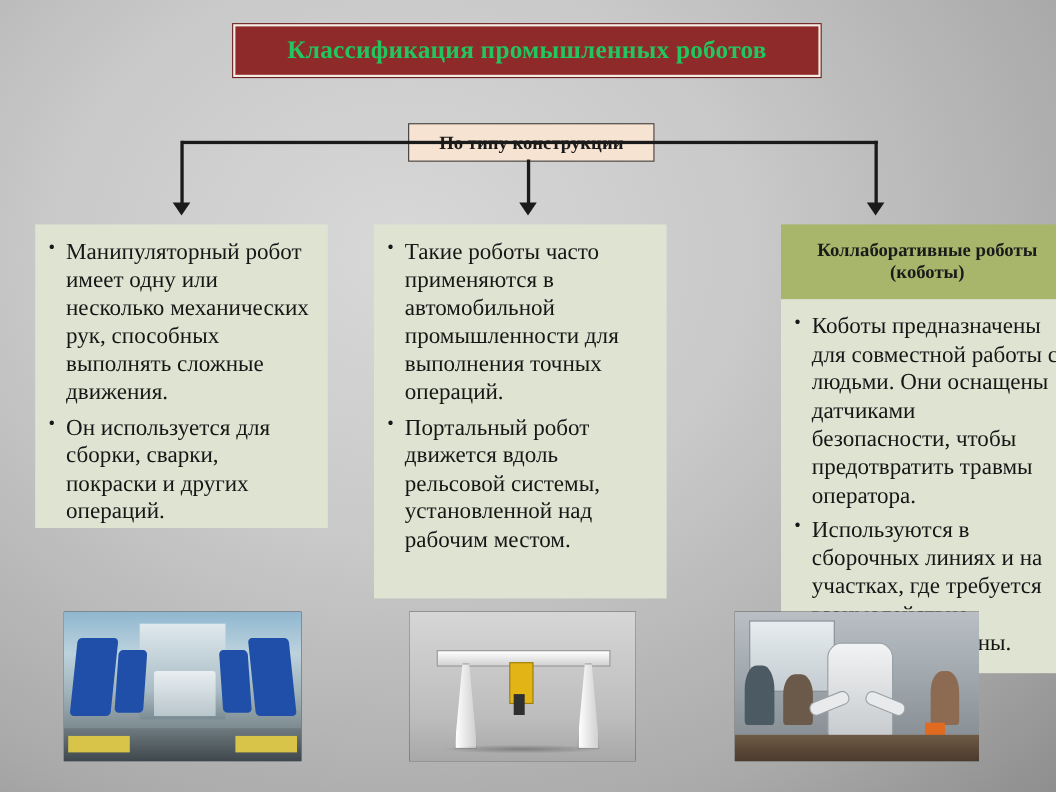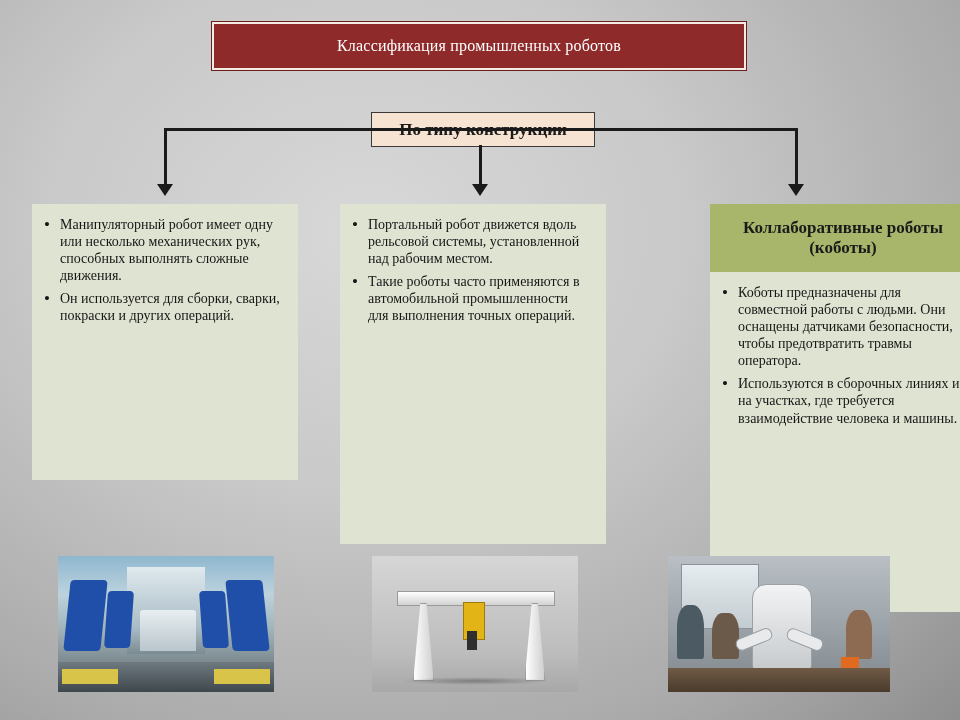--- a/index.html
+++ b/index.html
@@ -27,23 +27,23 @@
     width: 530px;
     height: 44px;
     background: #8f2a2a;
     border: 2px solid #f2ece2;
     box-shadow: 0 0 0 1px #6d1f1f;
     display: flex;
     align-items: center;
     justify-content: center;
   }
   .title-text {
-    color: #ffffff;
-    font-size: 16px;
-    font-weight: normal;
+    color: #22c55e;
+    font-size: 23px;
+    font-weight: bold;
     letter-spacing: .2px;
     white-space: nowrap;
   }
 
   
   .root-box {
     position: absolute;
     left: 371px;
     top: 112px;
     width: 222px;
@@ -115,21 +115,21 @@
 
   ul.bullets {
     list-style: none;
     margin: 0;
     padding: 0;
   }
   ul.bullets li {
     position: relative;
     padding-left: 18px;
     margin-bottom: 6px;
-    font-size: 14px;
+    font-size: 21px;
     line-height: 1.22;
     color: #161616;
   }
   ul.bullets li::before {
     content: "•";
     position: absolute;
     left: 2px;
     top: -1px;
     font-size: 17px;
     color: #161616;
@@ -271,22 +271,22 @@
       <ul class="bullets">
         <li>Манипуляторный робот имеет одну или несколько механических рук, способных выполнять сложные движения.</li>
         <li>Он используется для сборки, сварки, покраски и других операций.</li>
       </ul>
     </div>
   </div>
 
   <div class="col col-2">
     <div class="col-body">
       <ul class="bullets">
+        <li>Такие роботы часто применяются в автомобильной промышленности для выполнения точных операций.</li>
         <li>Портальный робот движется вдоль рельсовой системы, установленной над рабочим местом.</li>
-        <li>Такие роботы часто применяются в автомобильной промышленности для выполнения точных операций.</li>
       </ul>
     </div>
   </div>
 
   <div class="col col-3">
     <div class="col-head">
       <span>Коллаборативные роботы (коботы)</span>
     </div>
     <div class="col-body">
       <ul class="bullets">

